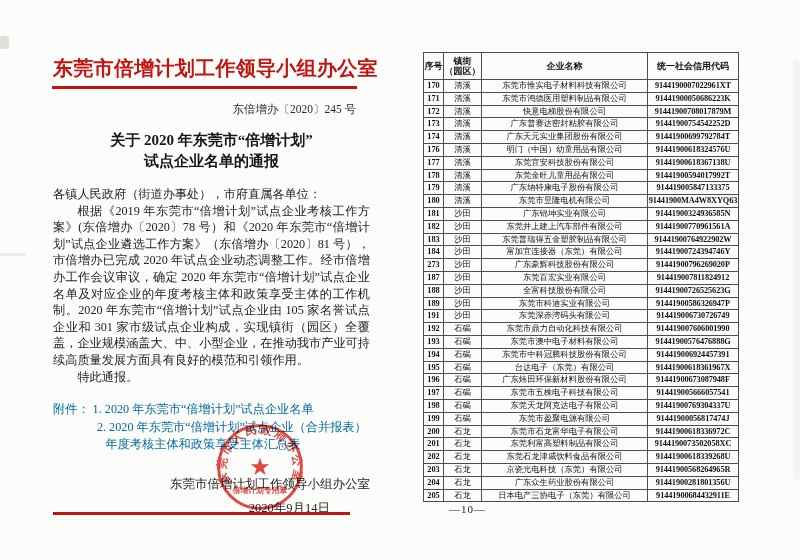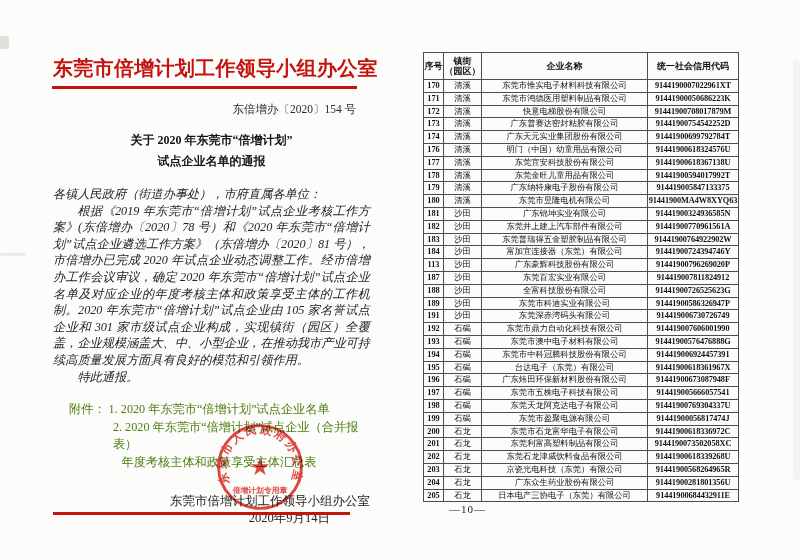--- a/index.html
+++ b/index.html
@@ -10,29 +10,29 @@
     color:#1c1c1c;
   }
   
   .left-page{position:absolute;left:40px;top:40px;width:317px;padding-left:13px;}
   .org-title{
     margin-top:15px;font-size:20px;font-weight:bold;letter-spacing:0.3px;
     color:#c4120f;white-space:nowrap;
   }
   .org-underline{border-bottom:3px solid #c4120f;margin-top:4px;width:305px;margin-left:-1px;}
   .doc-number{margin-top:13px;text-align:right;padding-right:14px;font-size:11.5px;color:#2a2a2a;}
-  .doc-title{margin-top:13px;text-align:center;font-size:12px;font-weight:bold;line-height:21px;color:#151515;}
-  .body-text{margin-top:14px;font-size:12.2px;line-height:16.6px;text-align:justify;color:#232323;font-style:italic;}
+  .doc-title{margin-top:13px;text-align:center;font-size:15px;font-weight:bold;line-height:21px;color:#151515;}
+  .body-text{margin-top:14px;font-size:12.2px;line-height:16.6px;text-align:justify;color:#232323;}
   .body-text p{margin:0;}
   .indent{text-indent:2em;}
-  .attachments{margin-top:16px;font-size:12.2px;line-height:17.5px;color:#4d7c0f;margin-left:16px;}
+  .attachments{margin-top:16px;font-size:12.2px;line-height:17.5px;color:#0369a1;}
   .att-line2{padding-left:3.6em;}
   .att-line3{padding-left:4.3em;}
   .sig-line{margin-top:22px;text-align:right;font-size:12.5px;color:#232323;}
-  .date-line{text-align:right;padding-right:40px;font-size:12.5px;color:#232323;}
+  .date-line{margin-top:7px;text-align:right;padding-right:40px;font-size:12.5px;color:#232323;}
   .red-divider{position:absolute;left:53px;top:512px;width:297px;height:2.5px;background:#c4120f;}
   
   .stamp{position:absolute;left:214px;top:421px;width:92px;height:92px;opacity:0.88;mix-blend-mode:multiply;}
   
   .table-wrap{position:absolute;left:423px;top:52px;width:315px;}
   table.company{border-collapse:collapse;table-layout:fixed;width:315px;padding-left:23px;}
   table.company th,table.company td{
     border:1px solid #4d4d4d;padding:0;text-align:center;overflow:hidden;white-space:nowrap;
   }
   table.company th{height:26px;font-size:9px;line-height:10px;font-weight:bold;color:#111;}
@@ -53,21 +53,21 @@
 
 <div class="sheet">
 
   <div class="artifact art-1"></div>
   <div class="artifact art-2"></div>
   <div class="artifact art-3"></div>
 
   <div class="left-page">
     <div class="org-title">东莞市倍增计划工作领导小组办公室</div>
     <div class="org-underline"></div>
-    <div class="doc-number">东倍增办〔2020〕154 号</div>
+    <div class="doc-number">东倍增办〔2020〕245 号</div>
     <div class="doc-title">
       <div>关于 2020 年东莞市“倍增计划”</div>
       <div>试点企业名单的通报</div>
     </div>
     <div class="body-text">
       <p>各镇人民政府（街道办事处），市府直属各单位：</p>
       <p class="indent">根据《2019 年东莞市“倍增计划”试点企业考核工作方案》(东倍增办〔2020〕78 号）和《2020 年东莞市“倍增计划”试点企业遴选工作方案》（东倍增办〔2020〕81 号），市倍增办已完成 2020 年试点企业动态调整工作。经市倍增办工作会议审议，确定 2020 年东莞市“倍增计划”试点企业名单及对应企业的年度考核主体和政策享受主体的工作机制。2020 年东莞市“倍增计划”试点企业由 105 家名誉试点企业和 301 家市级试点企业构成，实现镇街（园区）全覆盖，企业规模涵盖大、中、小型企业，在推动我市产业可持续高质量发展方面具有良好的模范和引领作用。</p>
       <p class="indent">特此通报。</p>
     </div>
     <div class="attachments">
@@ -194,21 +194,21 @@
             <td class="c2">东莞普瑞得五金塑胶制品有限公司</td>
             <td class="c3">91441900764922902W</td>
           </tr>
           <tr>
             <td class="c0">184</td>
             <td class="c1">沙田</td>
             <td class="c2">富加宜连接器（东莞）有限公司</td>
             <td class="c3">91441900724394746Y</td>
           </tr>
           <tr>
-            <td class="c0">113</td>
+            <td class="c0">273</td>
             <td class="c1">沙田</td>
             <td class="c2">广东豪辉科技股份有限公司</td>
             <td class="c3">91441900796269020P</td>
           </tr>
           <tr>
             <td class="c0">187</td>
             <td class="c1">沙田</td>
             <td class="c2">东莞百宏实业有限公司</td>
             <td class="c3">914419007811824912</td>
           </tr>

